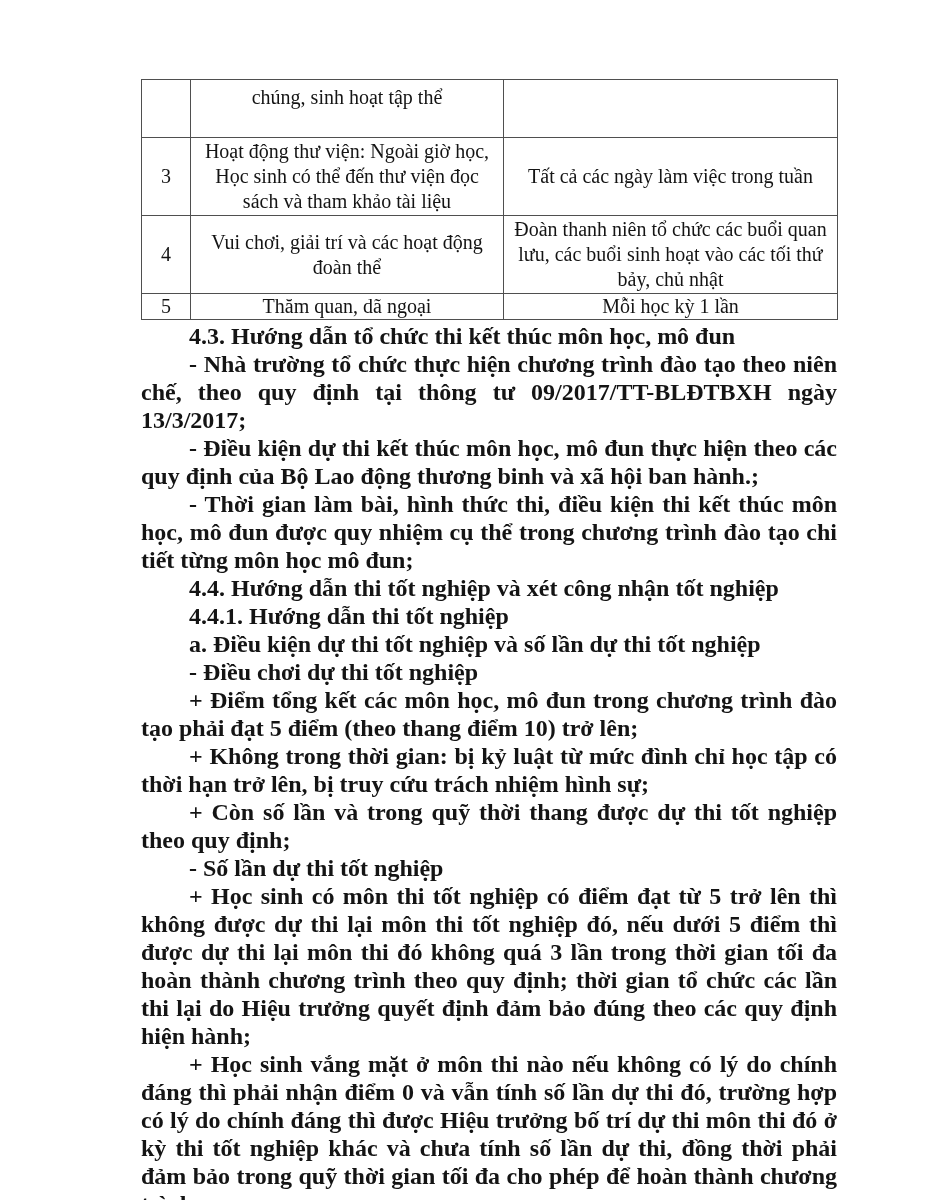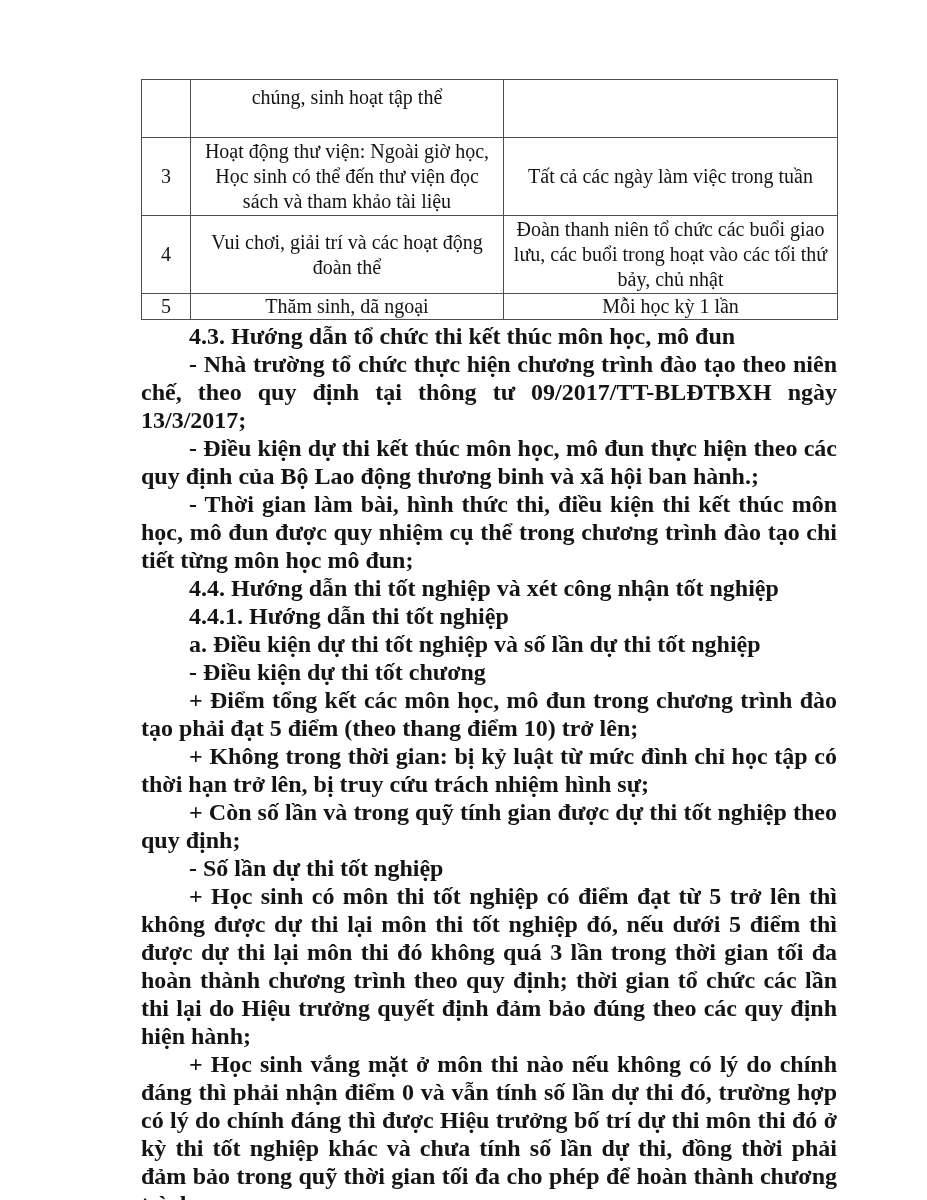--- a/index.html
+++ b/index.html
@@ -79,42 +79,42 @@
             <td></td>
           </tr>
           <tr>
             <td>3</td>
             <td>Hoạt động thư viện: Ngoài giờ học, Học sinh có thể đến thư viện đọc sách và tham khảo tài liệu</td>
             <td>Tất cả các ngày làm việc trong tuần</td>
           </tr>
           <tr>
             <td>4</td>
             <td>Vui chơi, giải trí và các hoạt động đoàn thể</td>
-            <td>Đoàn thanh niên tổ chức các buổi giao lưu, các buổi trong hoạt vào các tối thứ bảy, chủ nhật</td>
+            <td>Đoàn thanh niên tổ chức các buổi quan lưu, các buổi sinh hoạt vào các tối thứ bảy, chủ nhật</td>
           </tr>
           <tr>
             <td>5</td>
-            <td>Thăm sinh, dã ngoại</td>
+            <td>Thăm quan, dã ngoại</td>
             <td>Mỗi học kỳ 1 lần</td>
           </tr>
         </tbody>
     </table>
 
     <div class="doc-body">
         <p class="para heading">4.3. Hướng dẫn tổ chức thi kết thúc môn học, mô đun</p>
         <p class="para body">- Nhà trường tổ chức thực hiện chương trình đào tạo theo niên chế, theo quy định tại thông tư 09/2017/TT-BLĐTBXH ngày 13/3/2017;</p>
         <p class="para body">- Điều kiện dự thi kết thúc môn học, mô đun thực hiện theo các quy định của Bộ Lao động thương binh và xã hội ban hành.;</p>
         <p class="para body">- Thời gian làm bài, hình thức thi, điều kiện thi kết thúc môn học, mô đun được quy nhiệm cụ thể trong chương trình đào tạo chi tiết từng môn học mô đun;</p>
         <p class="para heading">4.4. Hướng dẫn thi tốt nghiệp và xét công nhận tốt nghiệp</p>
         <p class="para body">4.4.1. Hướng dẫn thi tốt nghiệp</p>
         <p class="para body">a. Điều kiện dự thi tốt nghiệp và số lần dự thi tốt nghiệp</p>
-        <p class="para body">- Điều kiện dự thi tốt chương</p>
+        <p class="para body">- Điều chơi dự thi tốt nghiệp</p>
         <p class="para body">+ Điểm tổng kết các môn học, mô đun trong chương trình đào tạo phải đạt 5 điểm (theo thang điểm 10) trở lên;</p>
         <p class="para body">+ Không trong thời gian: bị kỷ luật từ mức đình chỉ học tập có thời hạn trở lên, bị truy cứu trách nhiệm hình sự;</p>
-        <p class="para body">+ Còn số lần và trong quỹ tính gian được dự thi tốt nghiệp theo quy định;</p>
+        <p class="para body">+ Còn số lần và trong quỹ thời thang được dự thi tốt nghiệp theo quy định;</p>
         <p class="para body">- Số lần dự thi tốt nghiệp</p>
         <p class="para body">+ Học sinh có môn thi tốt nghiệp có điểm đạt từ 5 trở lên thì không được dự thi lại môn thi tốt nghiệp đó, nếu dưới 5 điểm thì được dự thi lại môn thi đó không quá 3 lần trong thời gian tối đa hoàn thành chương trình theo quy định; thời gian tổ chức các lần thi lại do Hiệu trưởng quyết định đảm bảo đúng theo các quy định hiện hành;</p>
         <p class="para body">+ Học sinh vắng mặt ở môn thi nào nếu không có lý do chính đáng thì phải nhận điểm 0 và vẫn tính số lần dự thi đó, trường hợp có lý do chính đáng thì được Hiệu trưởng bố trí dự thi môn thi đó ở kỳ thi tốt nghiệp khác và chưa tính số lần dự thi, đồng thời phải đảm bảo trong quỹ thời gian tối đa cho phép để hoàn thành chương trình.</p>
         <p class="para body">b. Thời gian ôn, thi, môn thi tốt thành</p>
       </div>
 
     <div class="page-number">5</div>
 
   </div>
 </div>

